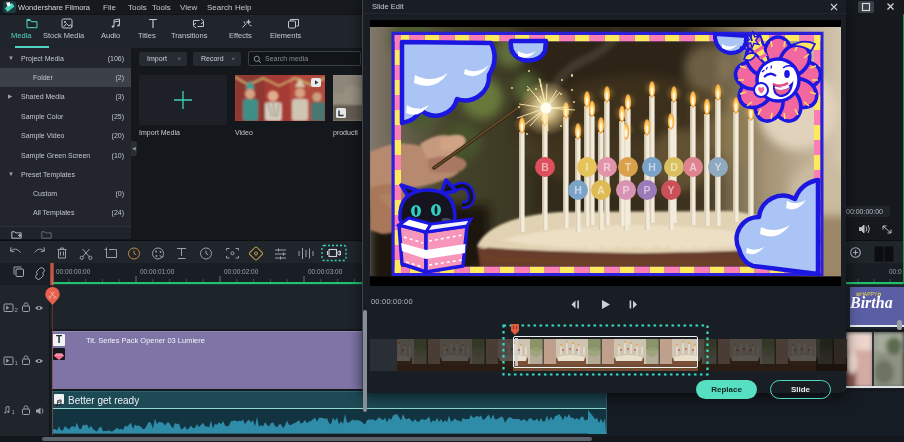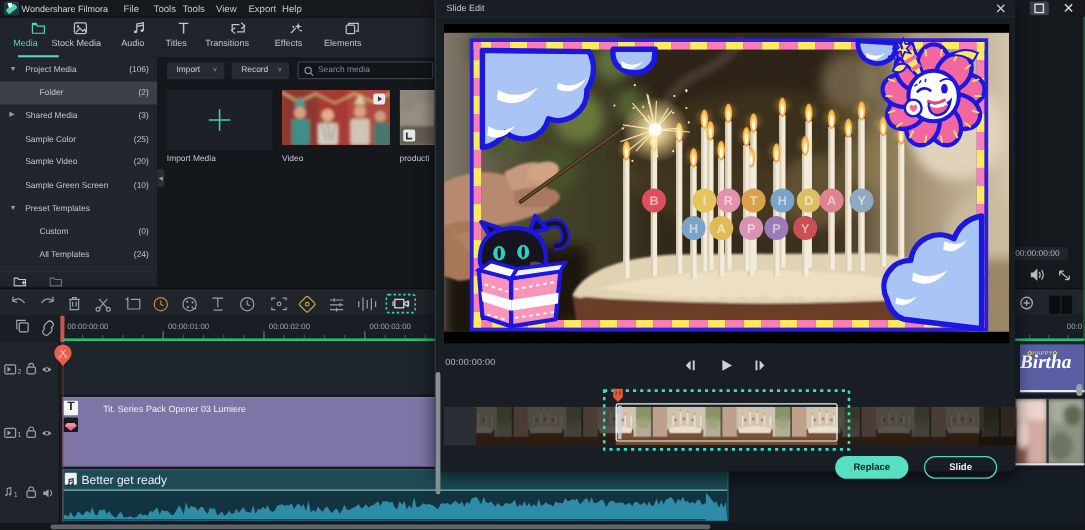--- a/index.html
+++ b/index.html
@@ -54,21 +54,21 @@
     <svg class="abs" style="left:3px;top:1px" width="13" height="12" viewBox="0 0 13 12">
       <rect x="0" y="0" width="13" height="12" rx="2.5" fill="#1f3a40"></rect>
       <rect x="2.2" y="4.2" width="9" height="4.6" rx="1" fill="#45d8b8" transform="rotate(-38 6.5 6.5)"></rect>
       <path d="M3.2 1.4 L6.8 1.2 L7.6 4.4 L4.6 5.8 Z" fill="#fff"></path>
     </svg>
     <div class="menu" style="left:18px;font-size:7.5px;color:#d3d7db">Wondershare Filmora</div>
     <div class="menu" style="left:103px">File</div>
     <div class="menu" style="left:128px">Tools</div>
     <div class="menu" style="left:152px">Tools</div>
     <div class="menu" style="left:180px">View</div>
-    <div class="menu" style="left:207px">Export</div>
+    <div class="menu" style="left:207px">Search</div>
     <div class="menu" style="left:235px">Help</div>
     <svg class="abs" style="left:858px;top:1px" width="40" height="12" viewBox="0 0 40 12">
       <rect x="0" y="0" width="16" height="12" rx="2" fill="#3a4047"></rect>
       <rect x="4.5" y="2.5" width="7" height="7" fill="none" stroke="#d6dade" stroke-width="1.2"></rect>
       <path d="M29.5 2.5 L35.5 8.5 M35.5 2.5 L29.5 8.5" stroke="#d6dade" stroke-width="1.2"></path>
     </svg>
   </div>
   <div id="tabbar" class="abs">
     <div class="tab" style="left:11px;width:42px;color:#4fd5c0">
       <svg width="12" height="11" viewBox="0 0 12 11">

